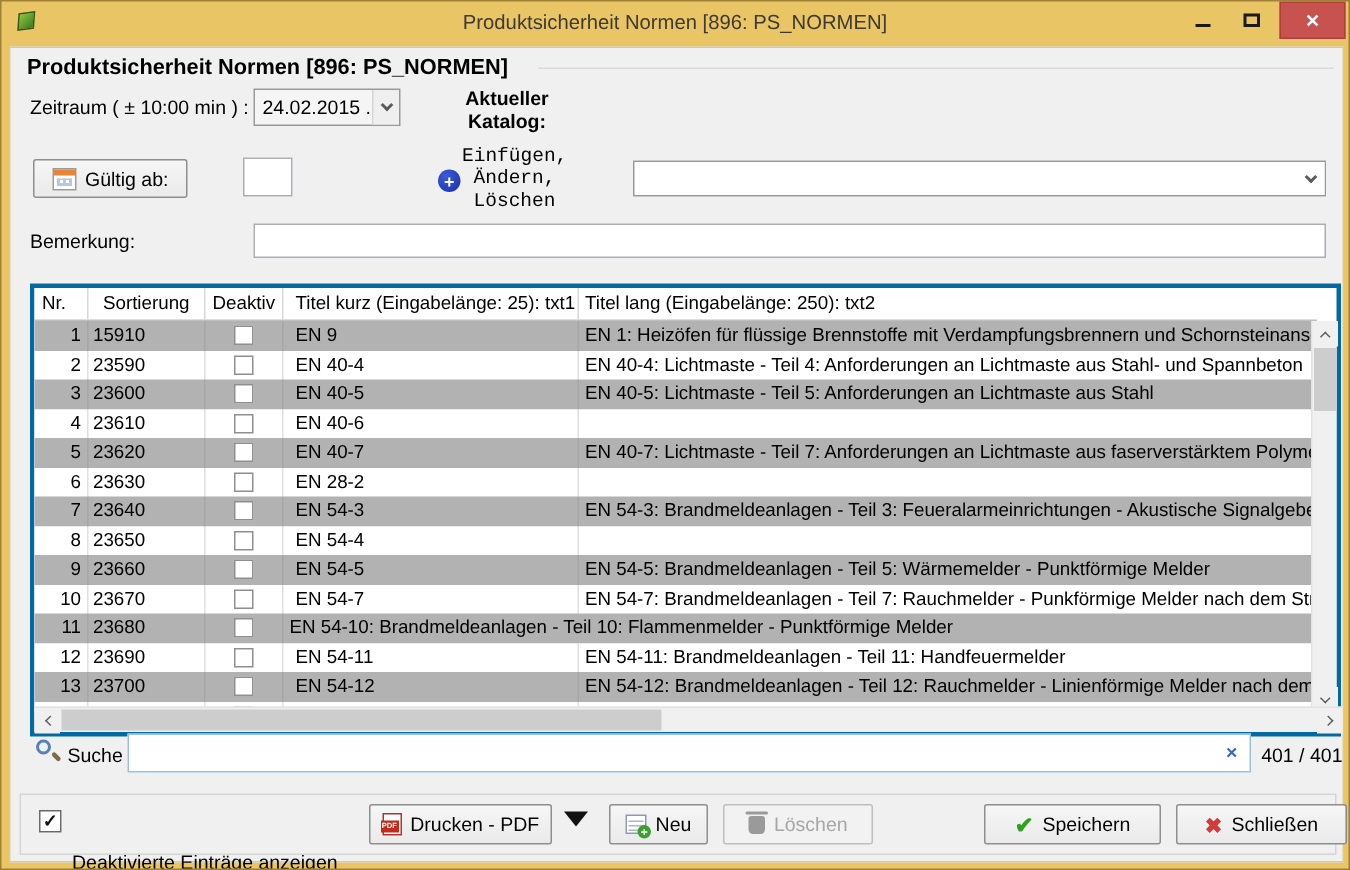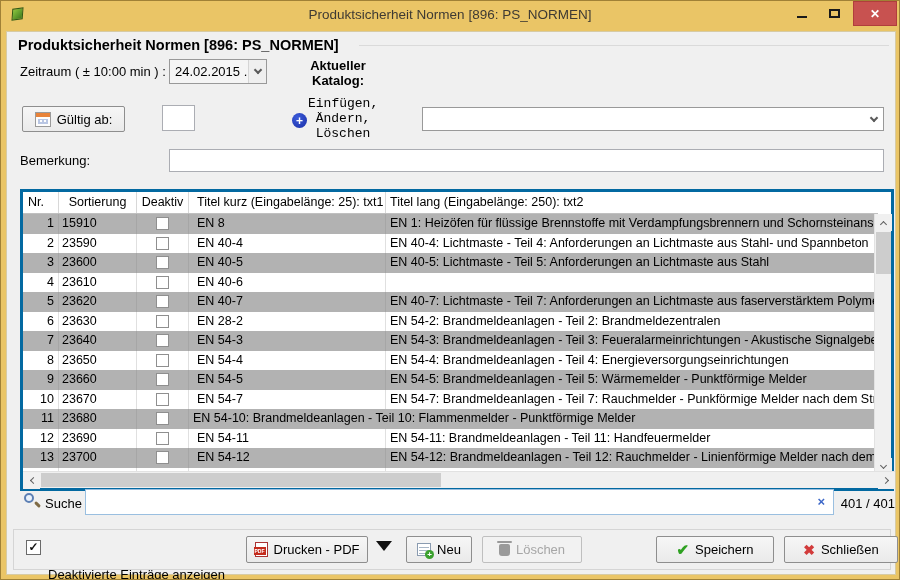--- a/index.html
+++ b/index.html
@@ -167,21 +167,21 @@
         <div class="th h-kurz">Titel kurz (Eingabelänge: 25): txt1</div>
         <div class="th h-lang">Titel lang (Eingabelänge: 250): txt2</div>
       </div>
       <div class="tbody">
         <div class="row">
           <div class="cell c-nr">1</div>
             <div class="cell c-sort">15910</div>
             <div class="cell c-deak">
               <span class="cb"></span>
             </div>
-            <div class="cell c-kurz">EN 8</div>
+            <div class="cell c-kurz">EN 9</div>
             <div class="cell c-lang">EN 1: Heizöfen für flüssige Brennstoffe mit Verdampfungsbrennern und Schornsteinanschluss</div>
         </div>
         <div class="row">
           <div class="cell c-nr">2</div>
             <div class="cell c-sort">23590</div>
             <div class="cell c-deak">
               <span class="cb"></span>
             </div>
             <div class="cell c-kurz">EN 40-4</div>
             <div class="cell c-lang">EN 40-4: Lichtmaste - Teil 4: Anforderungen an Lichtmaste aus Stahl- und Spannbeton</div>
@@ -212,39 +212,37 @@
             <div class="cell c-kurz">EN 40-7</div>
             <div class="cell c-lang">EN 40-7: Lichtmaste - Teil 7: Anforderungen an Lichtmaste aus faserverstärktem Polymerverbundwerkstoff</div>
         </div>
         <div class="row">
           <div class="cell c-nr">6</div>
             <div class="cell c-sort">23630</div>
             <div class="cell c-deak">
               <span class="cb"></span>
             </div>
             <div class="cell c-kurz">EN 28-2</div>
-            <div class="cell c-lang">EN 54-2: Brandmeldeanlagen - Teil 2: Brandmeldezentralen</div>
         </div>
         <div class="row">
           <div class="cell c-nr">7</div>
             <div class="cell c-sort">23640</div>
             <div class="cell c-deak">
               <span class="cb"></span>
             </div>
             <div class="cell c-kurz">EN 54-3</div>
             <div class="cell c-lang">EN 54-3: Brandmeldeanlagen - Teil 3: Feueralarmeinrichtungen - Akustische Signalgeber</div>
         </div>
         <div class="row">
           <div class="cell c-nr">8</div>
             <div class="cell c-sort">23650</div>
             <div class="cell c-deak">
               <span class="cb"></span>
             </div>
             <div class="cell c-kurz">EN 54-4</div>
-            <div class="cell c-lang">EN 54-4: Brandmeldeanlagen - Teil 4: Energieversorgungseinrichtungen</div>
         </div>
         <div class="row">
           <div class="cell c-nr">9</div>
             <div class="cell c-sort">23660</div>
             <div class="cell c-deak">
               <span class="cb"></span>
             </div>
             <div class="cell c-kurz">EN 54-5</div>
             <div class="cell c-lang">EN 54-5: Brandmeldeanlagen - Teil 5: Wärmemelder - Punktförmige Melder</div>
         </div>

